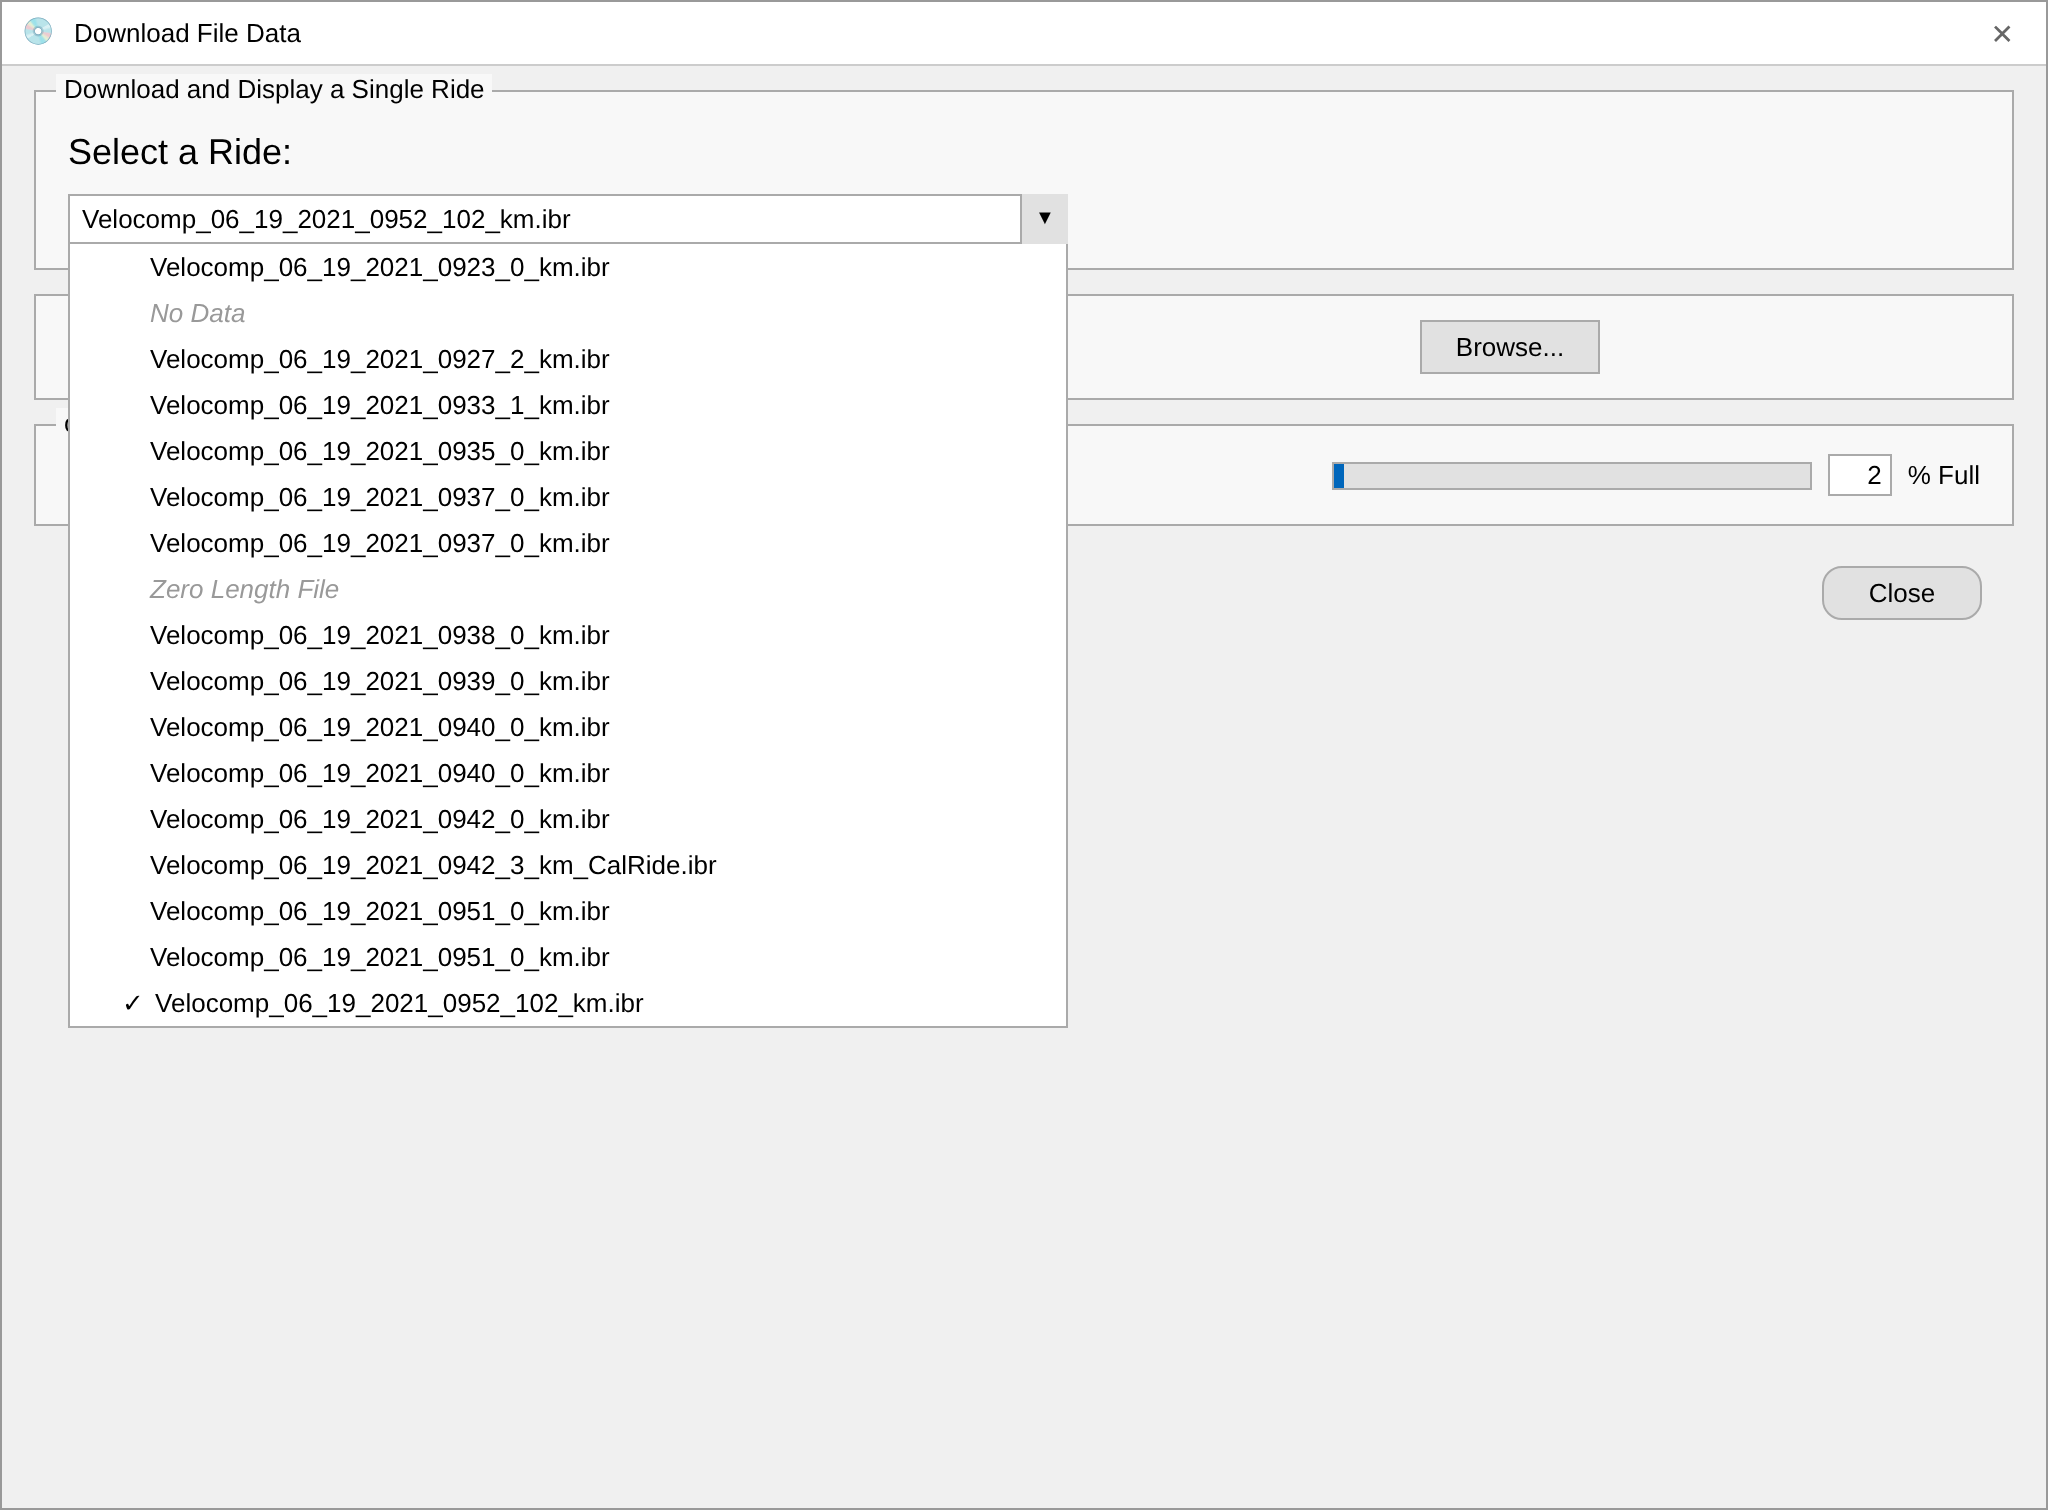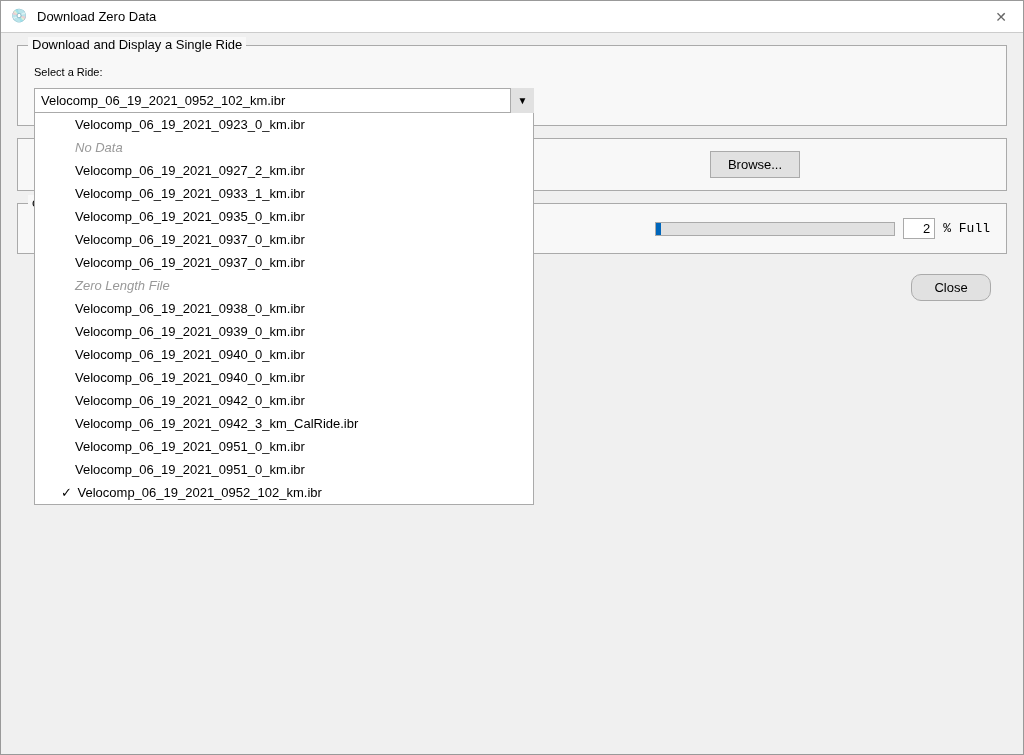--- a/index.html
+++ b/index.html
@@ -104,21 +104,21 @@
     }
 
     .right-col {
       width: 280px;
       display: flex;
       flex-direction: column;
       gap: 8px;
     }
 
     .field-label {
-      font-size: 11px;
+      font-size: 18px;
       color: #000;
       margin-bottom: 2px;
     }
 
     .dropdown-container {
       position: relative;
       width: 500px;
     }
 
     .dropdown-selected {
@@ -258,21 +258,20 @@
       border: 1px solid #aaa;
       background: white;
       padding: 2px 4px;
       font-size: 13px;
       width: 32px;
       text-align: right;
     }
 
     .percent-label {
       font-size: 13px;
-      font-family: Liberation Mono, monospace;
     }
 
     .memory-section {
       border: 1px solid #aaa;
       background: #f8f8f8;
       padding: 14px 16px;
       position: relative;
     }
 
     .memory-label {
@@ -304,21 +303,21 @@
     }
   </style>
 </head>
 <body>
 
 <div class="dialog">
 
   <div class="title-bar">
     <div class="title-bar-left">
       <span class="title-bar-icon">💿</span>
-      <span class="title-bar-title">Download Zero Data</span>
+      <span class="title-bar-title">Download File Data</span>
     </div>
     <button class="title-bar-close">✕</button>
   </div>
 
   <div class="dialog-body">
 
     <div class="section-box">
       <span class="section-label">Download and Display a Single Ride</span>
       <div class="section-content">
         <div class="left-col">

